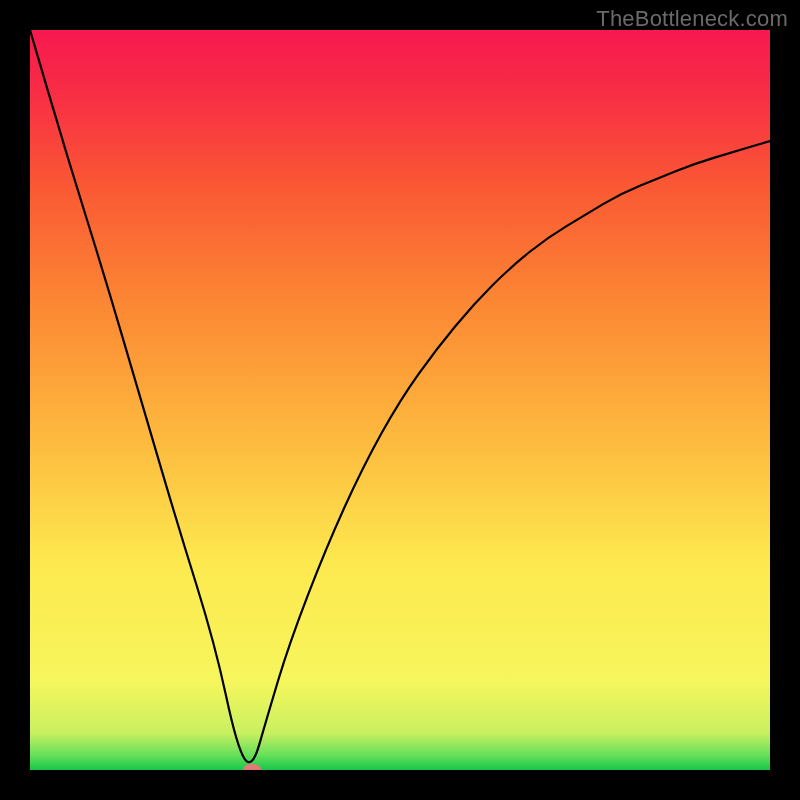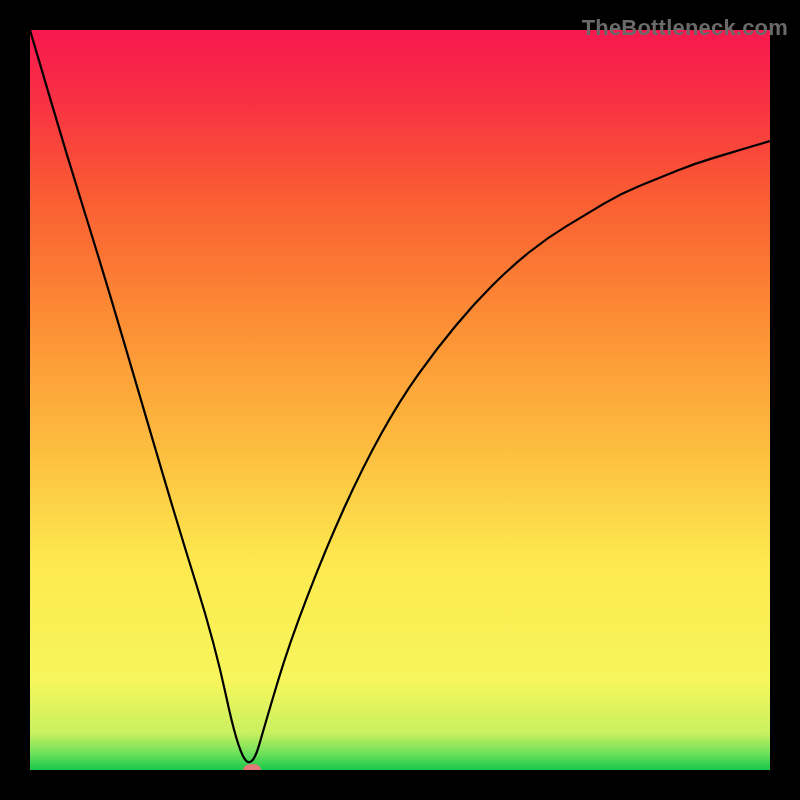--- a/index.html
+++ b/index.html
@@ -31,25 +31,25 @@
     
   }
   .curve-svg {
     position: absolute;
     inset: 0;
     width: 100%;
     height: 100%;
   }
   .watermark {
     position: absolute;
-    top: 15px;
+    top: 6px;
     right: 12px;
     color: #6a6a6a;
     font-size: 22px;
-    font-weight: 700;
+    font-weight: 400;
     letter-spacing: 0.2px;
     user-select: none;
   }
   .marker {
     position: absolute;
     border-radius: 50% / 60%;
     transform: translate(-50%, -50%);
   }
 </style>
 </head>

